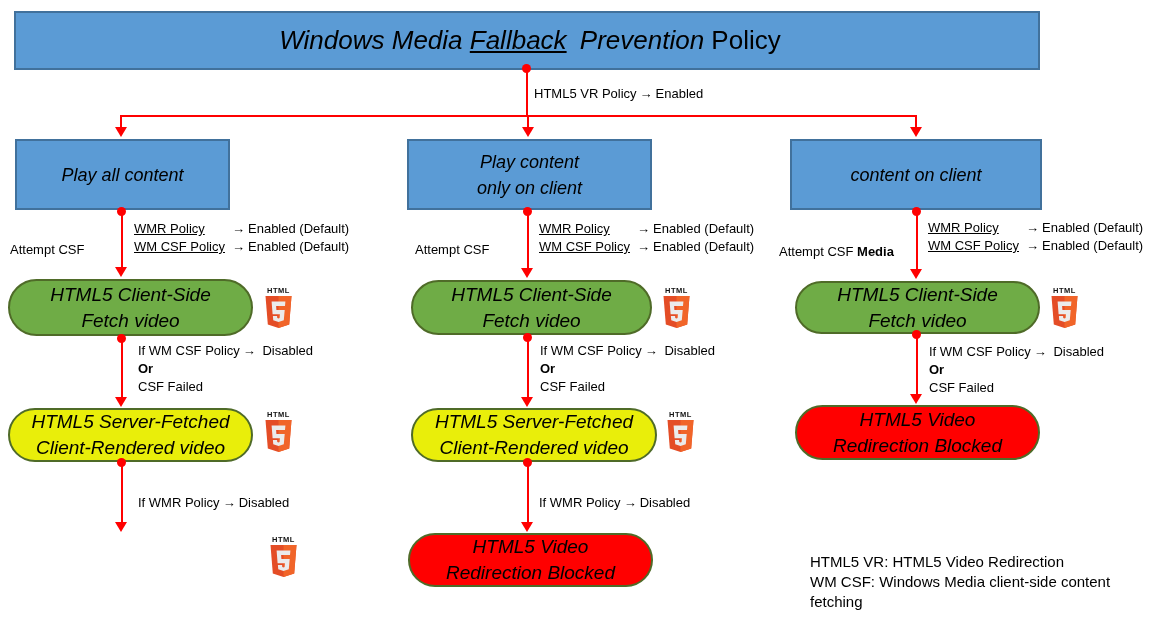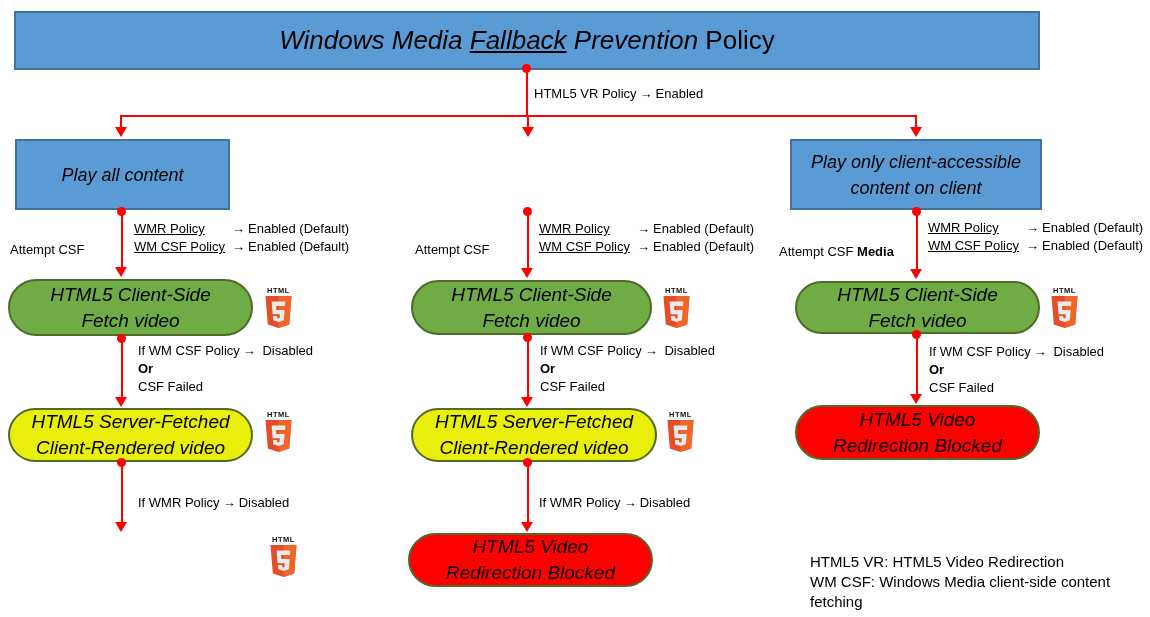--- a/index.html
+++ b/index.html
@@ -1,21 +1,21 @@
 <!DOCTYPE html>
 <html style="--title-blue: #5B9BD5; --blue-border: #41719C; --green: #6FAC46; --yellow: #E9EE0A; --orange: #FFC000; --red: #FF0000; --node-border: #4F6B28; --line-red: #FF0000; --logo-orange: #E44D26; --logo-orange-light: #F16529; --text: #000000;"><head>
 <meta charset="utf-8">
 <style>
   html,body{margin:0;padding:0;background:#fff;}
   .canvas{position:relative;width:1150px;height:617px;background:#fff;
     font-family:"Liberation Sans",sans-serif;color:var(--text,#000);overflow:hidden;}
   .abs{position:absolute;}
   .title-box{background:var(--title-blue,#5B9BD5);border:2px solid var(--blue-border,#41719C);
     display:flex;align-items:center;justify-content:center;font-size:26px;}
-  .it{font-style:italic;}
+  .it{font-style:italic;margin-left:6px;}
   .u{font-style:italic;text-decoration:underline;}
   .bluebox{background:var(--title-blue,#5B9BD5);border:2px solid var(--blue-border,#41719C);
     display:flex;flex-direction:column;align-items:center;justify-content:center;
     font-style:italic;font-size:18px;line-height:26px;text-align:center;}
   .stadium{border:2px solid var(--node-border,#4F6B28);border-radius:999px;
     display:flex;flex-direction:column;align-items:center;justify-content:center;
     font-style:italic;font-size:19px;line-height:26px;text-align:center;}
   .green{background:var(--green,#6FAC46);}
   .yellow{background:var(--yellow,#E9EE0A);}
   .orange{background:var(--orange,#FFC000);}
@@ -108,20 +108,24 @@
     <span>If WMR Policy</span><span class="arr">→</span><span>Disabled</span>
   </div>
 
   <svg class="abs h5 h5logo" style="left:266px;top:534px;" width="35" height="46" viewBox="0 0 35 46">
     <text x="17.5" y="8" text-anchor="middle" font-size="7.5" letter-spacing="0.5">HTML</text>
     <path class="dark" d="M4.5 11 L30.5 11 L28.2 39.5 L17.5 43 L6.8 39.5 Z"></path>
     <path class="light" d="M17.5 11 L30.5 11 L28.2 39.5 L17.5 43 Z"></path>
     <path class="five" d="M10.6 16.5 H24.4 L24 20.9 H15.1 L15.4 25.1 H23.7 L22.8 35.3 L17.5 37 L12.25 35.3 L11.9 30.9 H16.1 L16.3 33.1 L17.5 33.5 L18.65 33.1 L18.95 29.3 H11.6 Z"></path>
   </svg>
 
+  <div class="abs bluebox" style="left:407px;top:139px;width:241px;height:67px;">
+    <div>Play content</div>
+    <div>only on client</div>
+  </div>
 
   <div class="abs dot" style="left:523px;top:207px;"></div>
   <div class="abs vline" style="left:527px;top:212px;height:57px;"></div>
   <div class="abs arrowhead" style="left:521px;top:268px;"></div>
   <div class="abs lbl right" style="left:415px;top:241px;width:104px;"><span>Attempt CSF</span></div>
   <div class="abs lbl" style="left:539px;top:220px;">
     <div><span class="pname">WMR Policy</span><span class="arr">→</span><span>Enabled (Default)</span></div>
     <div><span class="pname">WM CSF Policy</span><span class="arr">→</span><span>Enabled (Default)</span></div>
   </div>
 
@@ -162,21 +166,20 @@
   <div class="abs lbl" style="left:539px;top:494px;">
     <span>If WMR Policy</span><span class="arr">→</span><span>Disabled</span>
   </div>
 
   <div class="abs stadium rednode" style="left:408px;top:533px;width:241px;height:50px;">
     <div>HTML5 Video</div>
     <div>Redirection Blocked</div>
   </div>
 
   <div class="abs bluebox" style="left:790px;top:139px;width:248px;height:67px;">
-    <div>Play only client-accessible</div>
     <div>content on client</div>
   </div>
 
   <div class="abs dot" style="left:912px;top:207px;"></div>
   <div class="abs vline" style="left:916px;top:212px;height:58px;"></div>
   <div class="abs arrowhead" style="left:910px;top:269px;"></div>
   <div class="abs lbl right" style="left:779px;top:243px;width:130px;"><span>Attempt CSF</span> <span class="b">Media</span></div>
   <div class="abs lbl" style="left:928px;top:219px;">
     <div><span class="pname">WMR Policy</span><span class="arr">→</span><span>Enabled (Default)</span></div>
     <div><span class="pname">WM CSF Policy</span><span class="arr">→</span><span>Enabled (Default)</span></div>

